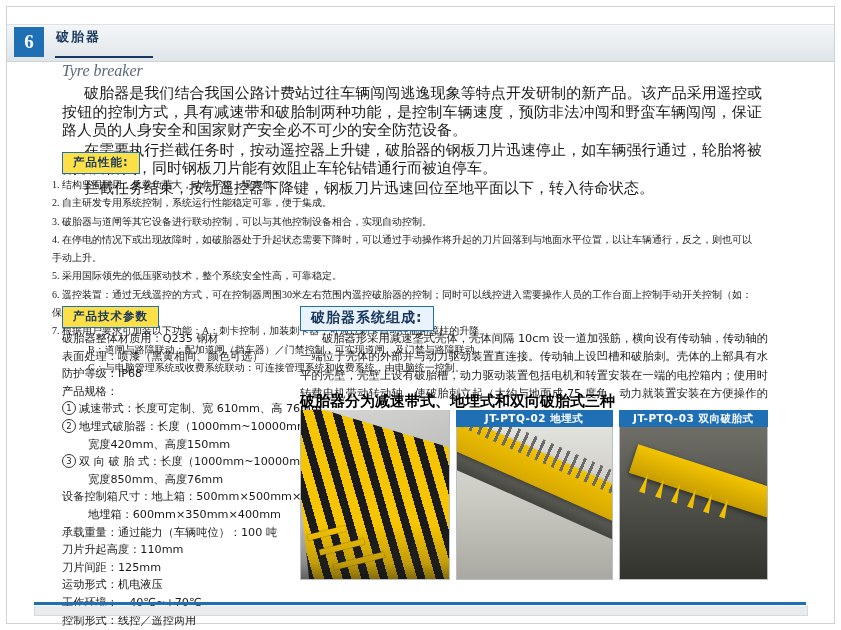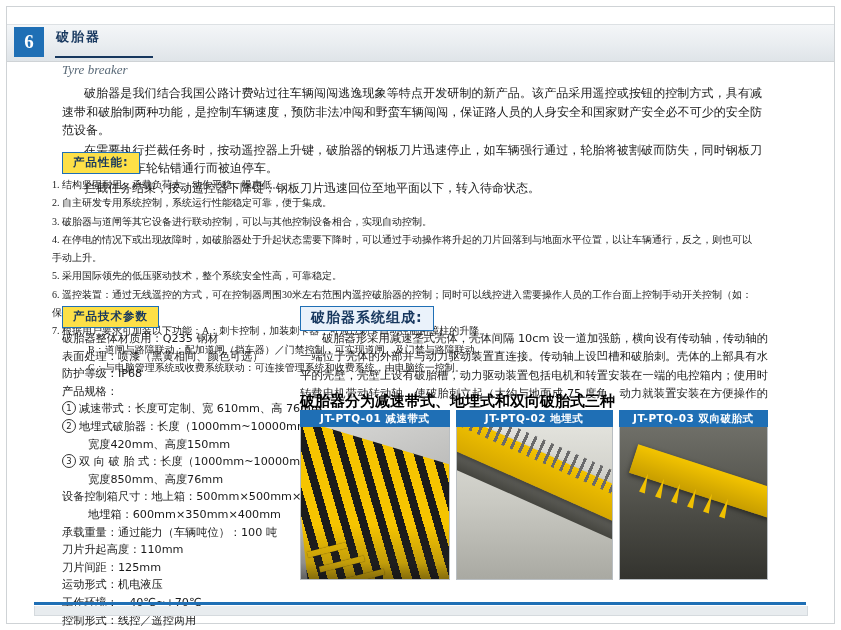--- a/index.html
+++ b/index.html
@@ -37,28 +37,28 @@
     position:absolute;left:56px;top:28px;
     font-size:13px;font-weight:bold;color:#17375e;
     letter-spacing:2px;
   }
   .title-underline{
     position:absolute;left:55px;top:56px;width:98px;height:2px;
     background:#17375e;
   }
   .title-sub{
     position:absolute;left:62px;top:62px;
-    font-size:13px;color:#5a6a78;
+    font-size:16px;color:#5a6a78;
     font-family:"Liberation Serif", serif;
     font-style:italic;
   }
   
   .intro{
     position:absolute;left:62px;top:84px;width:700px;
-    font-size:12px;line-height:18.5px;color:#1a1a1a;
+    font-size:15px;line-height:18.5px;color:#1a1a1a;
     text-align:justify;
   }
   .intro p{margin:0 0 1px 0;text-indent:22px;}
   
   .sec-label{
     position:absolute;
     border:1px solid #1f6fb5;
     background:#fde047;
     color:#17375e;
     font-size:11.5px;font-weight:bold;
@@ -257,21 +257,20 @@
   <div class="comp-title">破胎器系统组成:</div>
   <div class="comp-body">
     <p>破胎器形采用减速垄式壳体，壳体间隔 10cm 设一道加强筋，横向设有传动轴，传动轴的一端位于壳体的外部并与动力驱动装置直连接。传动轴上设凹槽和破胎刺。壳体的上部具有水平的壳壁，壳壁上设有破胎槽，动力驱动装置包括电机和转置安装在一端的电控箱内；使用时转载电机带动转动轴，使破胎刺立起（大约与地面成 75 度角，动力就装置安装在方便操作的位置。</p>
   </div>
 
   <div class="types-title">破胎器分为减速带式、地埋式和双向破胎式三种</div>
 
   <div class="gallery">
 
     <div class="gcol">
-      <div class="gcap">JT-PTQ-01 减速带式</div>
       <div class="gimg">
         <div class="img1">
           <div class="floor"></div>
           <div class="stripes"></div>
           <div class="blade" style="left:6px;top:120px;width:40px;height:6px;transform:rotate(-14deg);"></div>
           <div class="blade" style="left:18px;top:134px;width:46px;height:6px;transform:rotate(-14deg);"></div>
           <div class="blade" style="left:32px;top:148px;width:52px;height:6px;transform:rotate(-14deg);"></div>
           <div class="edge"></div>
         </div>
       </div>

